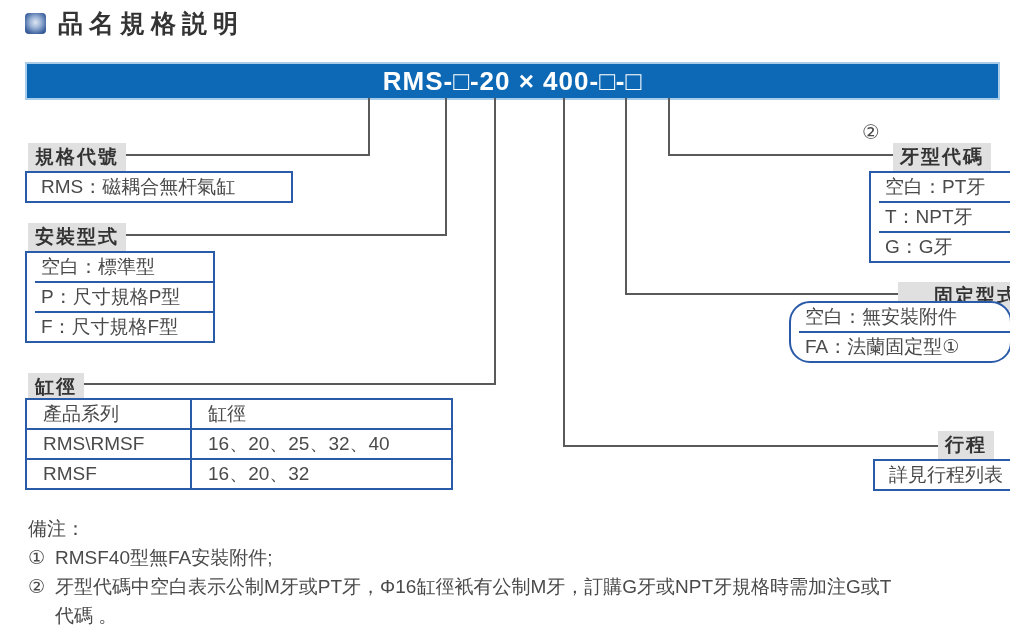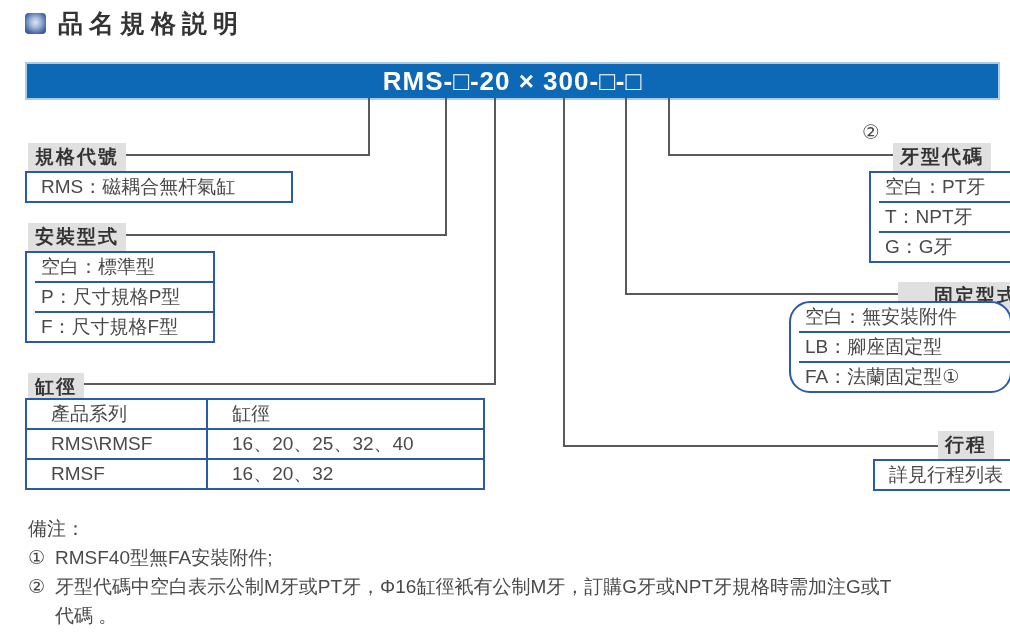--- a/index.html
+++ b/index.html
@@ -40,39 +40,39 @@
   
   .box{position:absolute;border:2px solid #2a5ba8;background:#fff;padding-left:8px;}
   .box-row{
     font-size:19px;color:#4a4a4a;padding:1px 6px;height:26px;line-height:26px;
     border-bottom:2px solid #2a5ba8;white-space:nowrap;
   }
   .box-row:last-child{border-bottom:none;}
   
   .bore-table{position:absolute;border-collapse:collapse;background:#fff;}
   .bore-table td{
-    border:2px solid #2a5ba8;font-size:19px;color:#4a4a4a;padding:1px 24px;
+    border:2px solid #2a5ba8;font-size:19px;color:#4a4a4a;padding:1px 16px;
     height:26px;line-height:26px;white-space:nowrap;
   }
   
   .notes{position:absolute;left:28px;top:514px;font-size:19px;color:#4a4a4a;line-height:29px;}
   .note-item{display:flex;}
   .note-marker{flex:0 0 27px;}
   .note-line{white-space:nowrap;}
 </style>
 </head>
 <body>
 
 <div class="page">
 
   <div class="title-icon"></div>
   <div class="page-title">品名規格説明</div>
 
   <div class="model-bar">
-    <span>RMS-□-20 × 300-□-□</span>
+    <span>RMS-□-20 × 400-□-□</span>
   </div>
 
   <div class="vline" style="left:368px;top:98px;height:58px;"></div>
   <div class="hline" style="left:112px;top:154px;width:258px;"></div>
 
   <div class="vline" style="left:445px;top:98px;height:138px;"></div>
   <div class="hline" style="left:112px;top:234px;width:335px;"></div>
 
   <div class="vline" style="left:494px;top:98px;height:287px;"></div>
   <div class="hline" style="left:77px;top:383px;width:419px;"></div>
@@ -120,21 +120,20 @@
   <div class="lbl" style="left:893px;top:143px;">牙型代碼</div>
   <div class="box" style="left:869px;top:171px;width:131px;">
     <div class="box-row">空白：PT牙</div>
     <div class="box-row">T：NPT牙</div>
     <div class="box-row">G：G牙</div>
   </div>
 
   <div class="lbl" style="left:898px;top:282px;padding-left:36px;">固定型式</div>
   <div class="box" style="left:789px;top:301px;width:211px;border-radius:21px;">
     <div class="box-row">空白：無安裝附件</div>
-    <div class="box-row">LB：腳座固定型</div>
     <div class="box-row">FA：法蘭固定型①</div>
   </div>
 
   <div class="lbl" style="left:938px;top:431px;">行程</div>
   <div class="box" style="left:873px;top:459px;width:147px;">
     <div class="box-row">詳見行程列表</div>
   </div>
 
   <div class="notes">
     <div>備注：</div>

